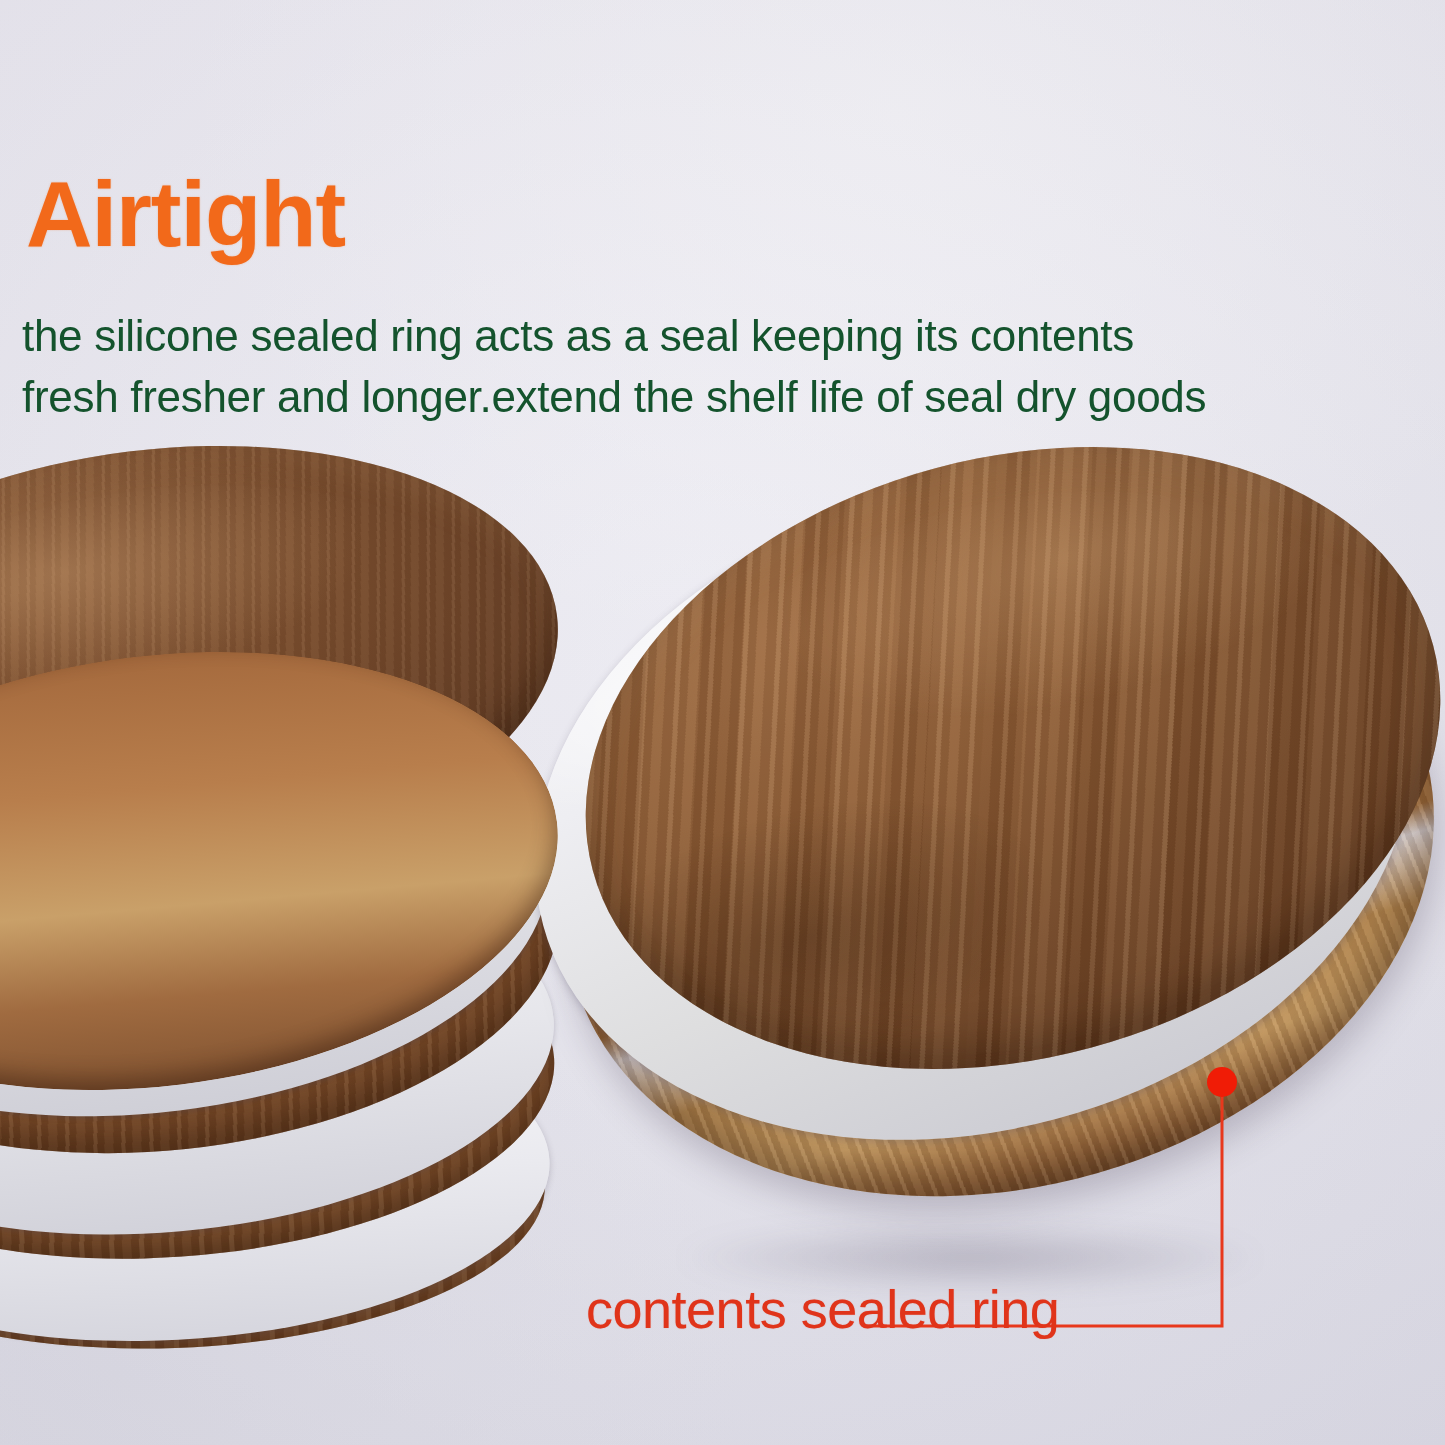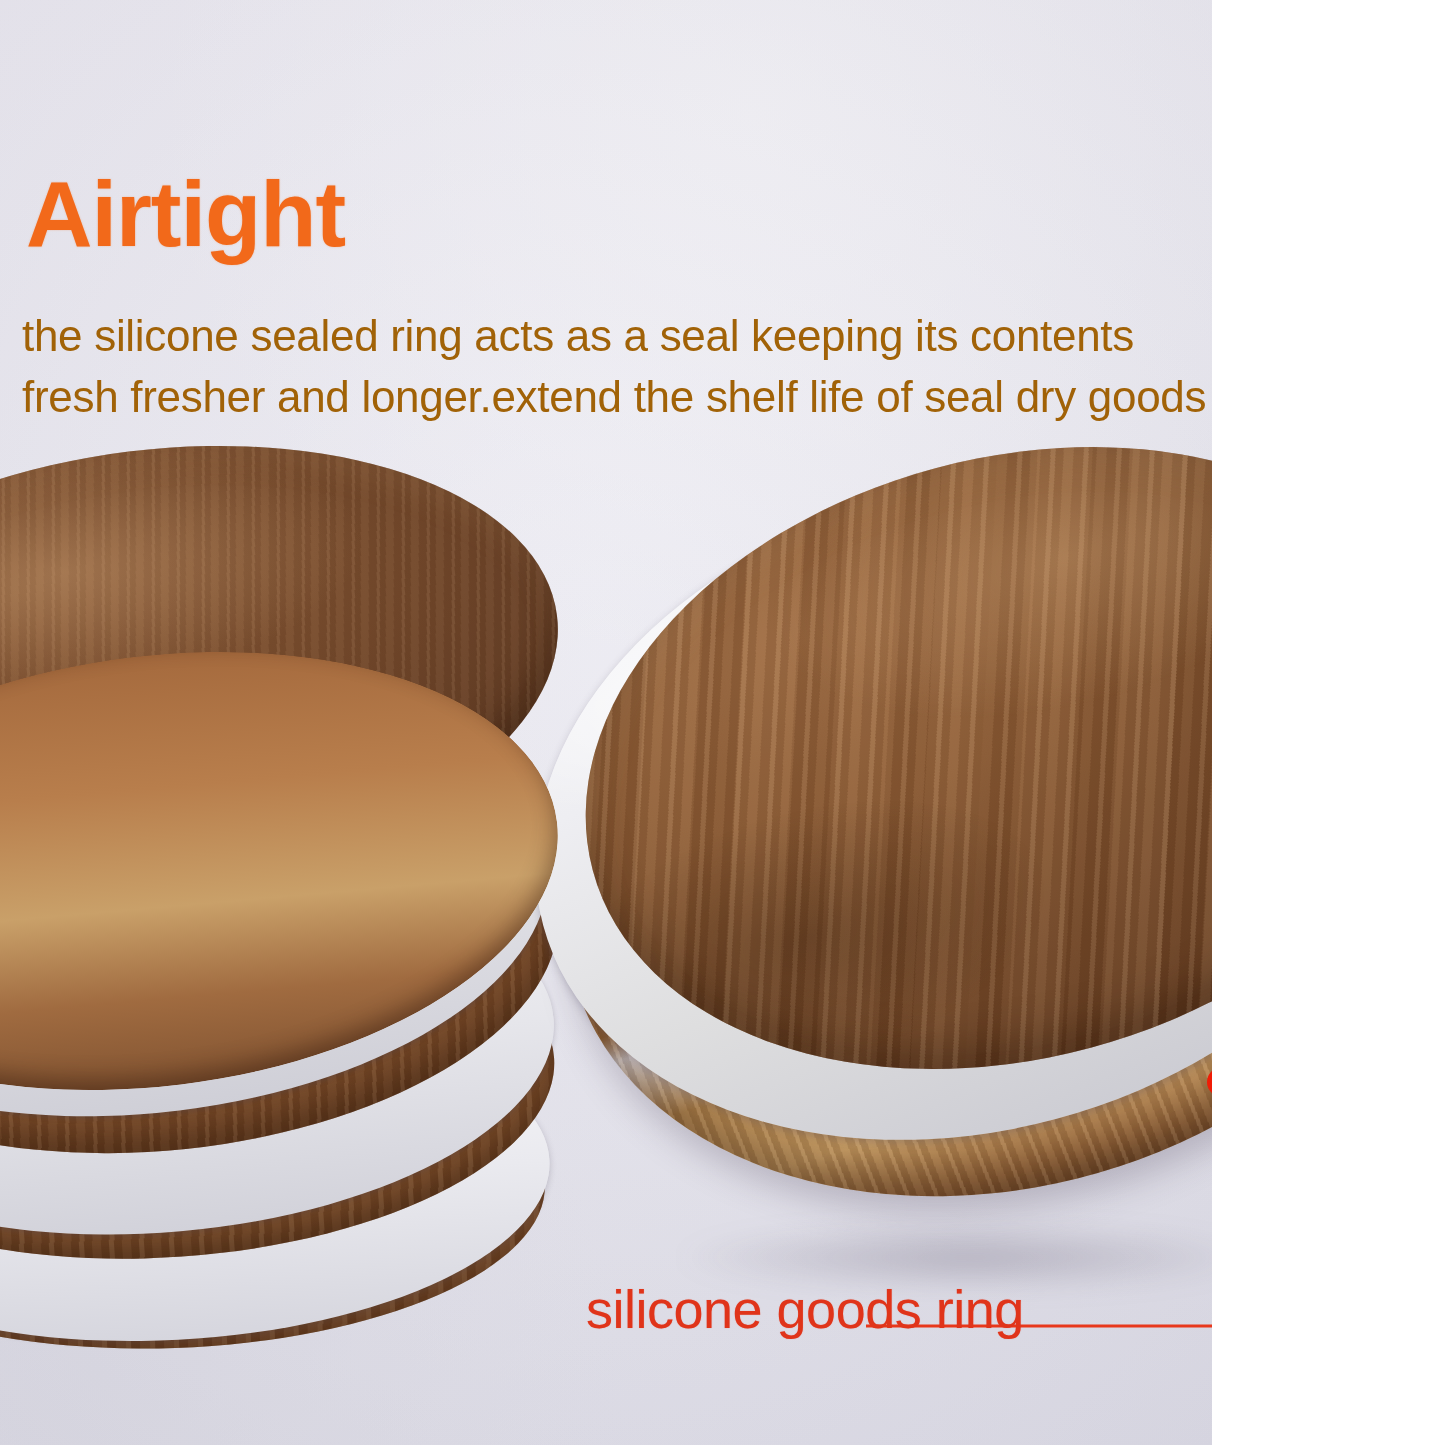--- a/index.html
+++ b/index.html
@@ -46,21 +46,21 @@
     white-space: nowrap;
   }
   .body-copy {
     position: absolute;
     left: 22px;
     top: 306px;
     width: 1330px;
     font-size: 44px;
     line-height: 1.38;
     font-weight: normal;
-    color: #a16207;
+    color: #14532d;
     letter-spacing: -0.3px;
   }
   .body-copy .ln { display: block; white-space: nowrap; }
 
   
   .photo {
     position: absolute;
     left: 0;
     top: 420px;
     width: 1445px;
@@ -314,21 +314,21 @@
   .callout-svg {
     position: absolute;
     left: 0; top: 0;
     width: 1445px; height: 1445px;
     pointer-events: none;
   }
 </style>
 </head>
 <body>
 
-<div id="stage" style="width: 1212px; height: 1445px;">
+<div id="stage" style="width: 1445px; height: 1445px;">
 
   <div class="backdrop"></div>
   <div class="backdrop-vig"></div>
 
   <div class="photo">
 
     <div class="shadow-left"></div>
     <div class="shadow-right"></div>
 
     <div class="lid L4">
@@ -372,15 +372,15 @@
   <div class="body-copy">
     <span class="ln">the silicone sealed ring acts as a seal keeping its contents</span>
     <span class="ln">fresh fresher and longer.extend the shelf life of seal dry goods</span>
   </div>
 
   <svg class="callout-svg" viewBox="0 0 1445 1445">
     <polyline id="leader-path" fill="none" stroke="#e8381c" stroke-width="3" stroke-linejoin="miter" points="1222,1082 1222,1326 866,1326"></polyline>
     <circle id="leader-dot" cx="1222" cy="1082" r="15" fill="#f01c06"></circle>
   </svg>
 
-  <div class="callout-label">silicone goods ring</div>
+  <div class="callout-label">contents sealed ring</div>
 
 </div>
 
 </body></html>

